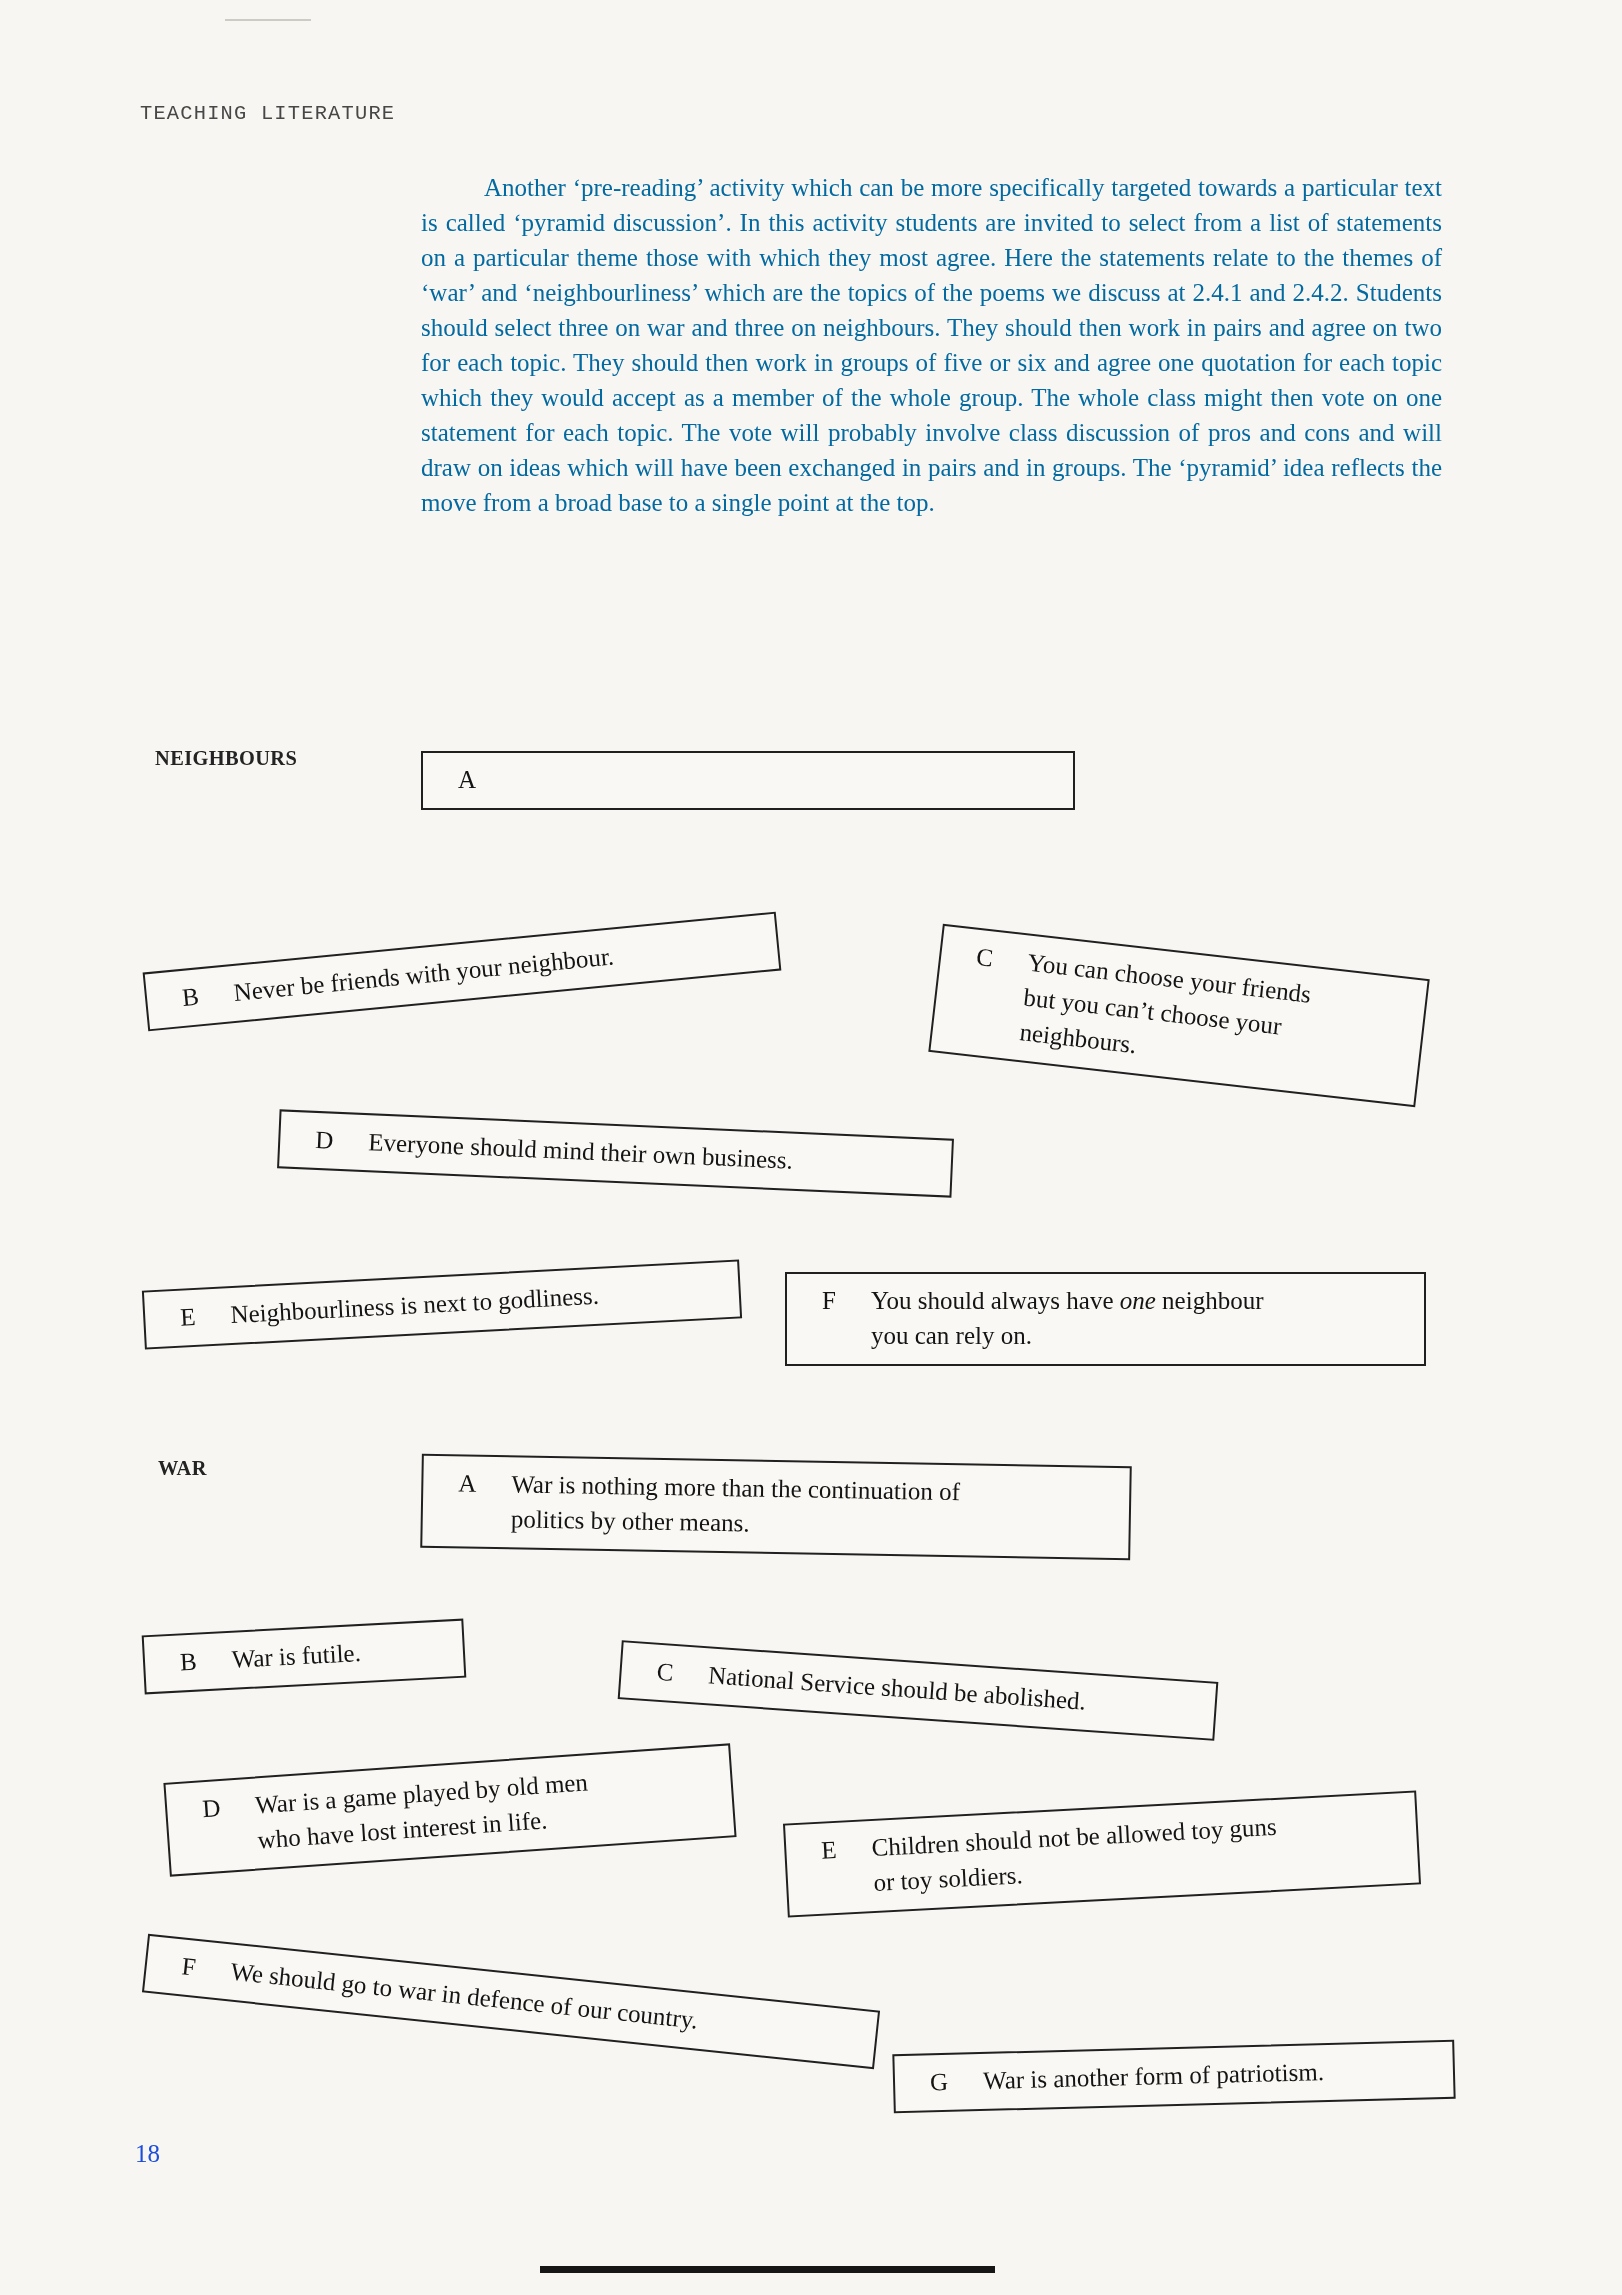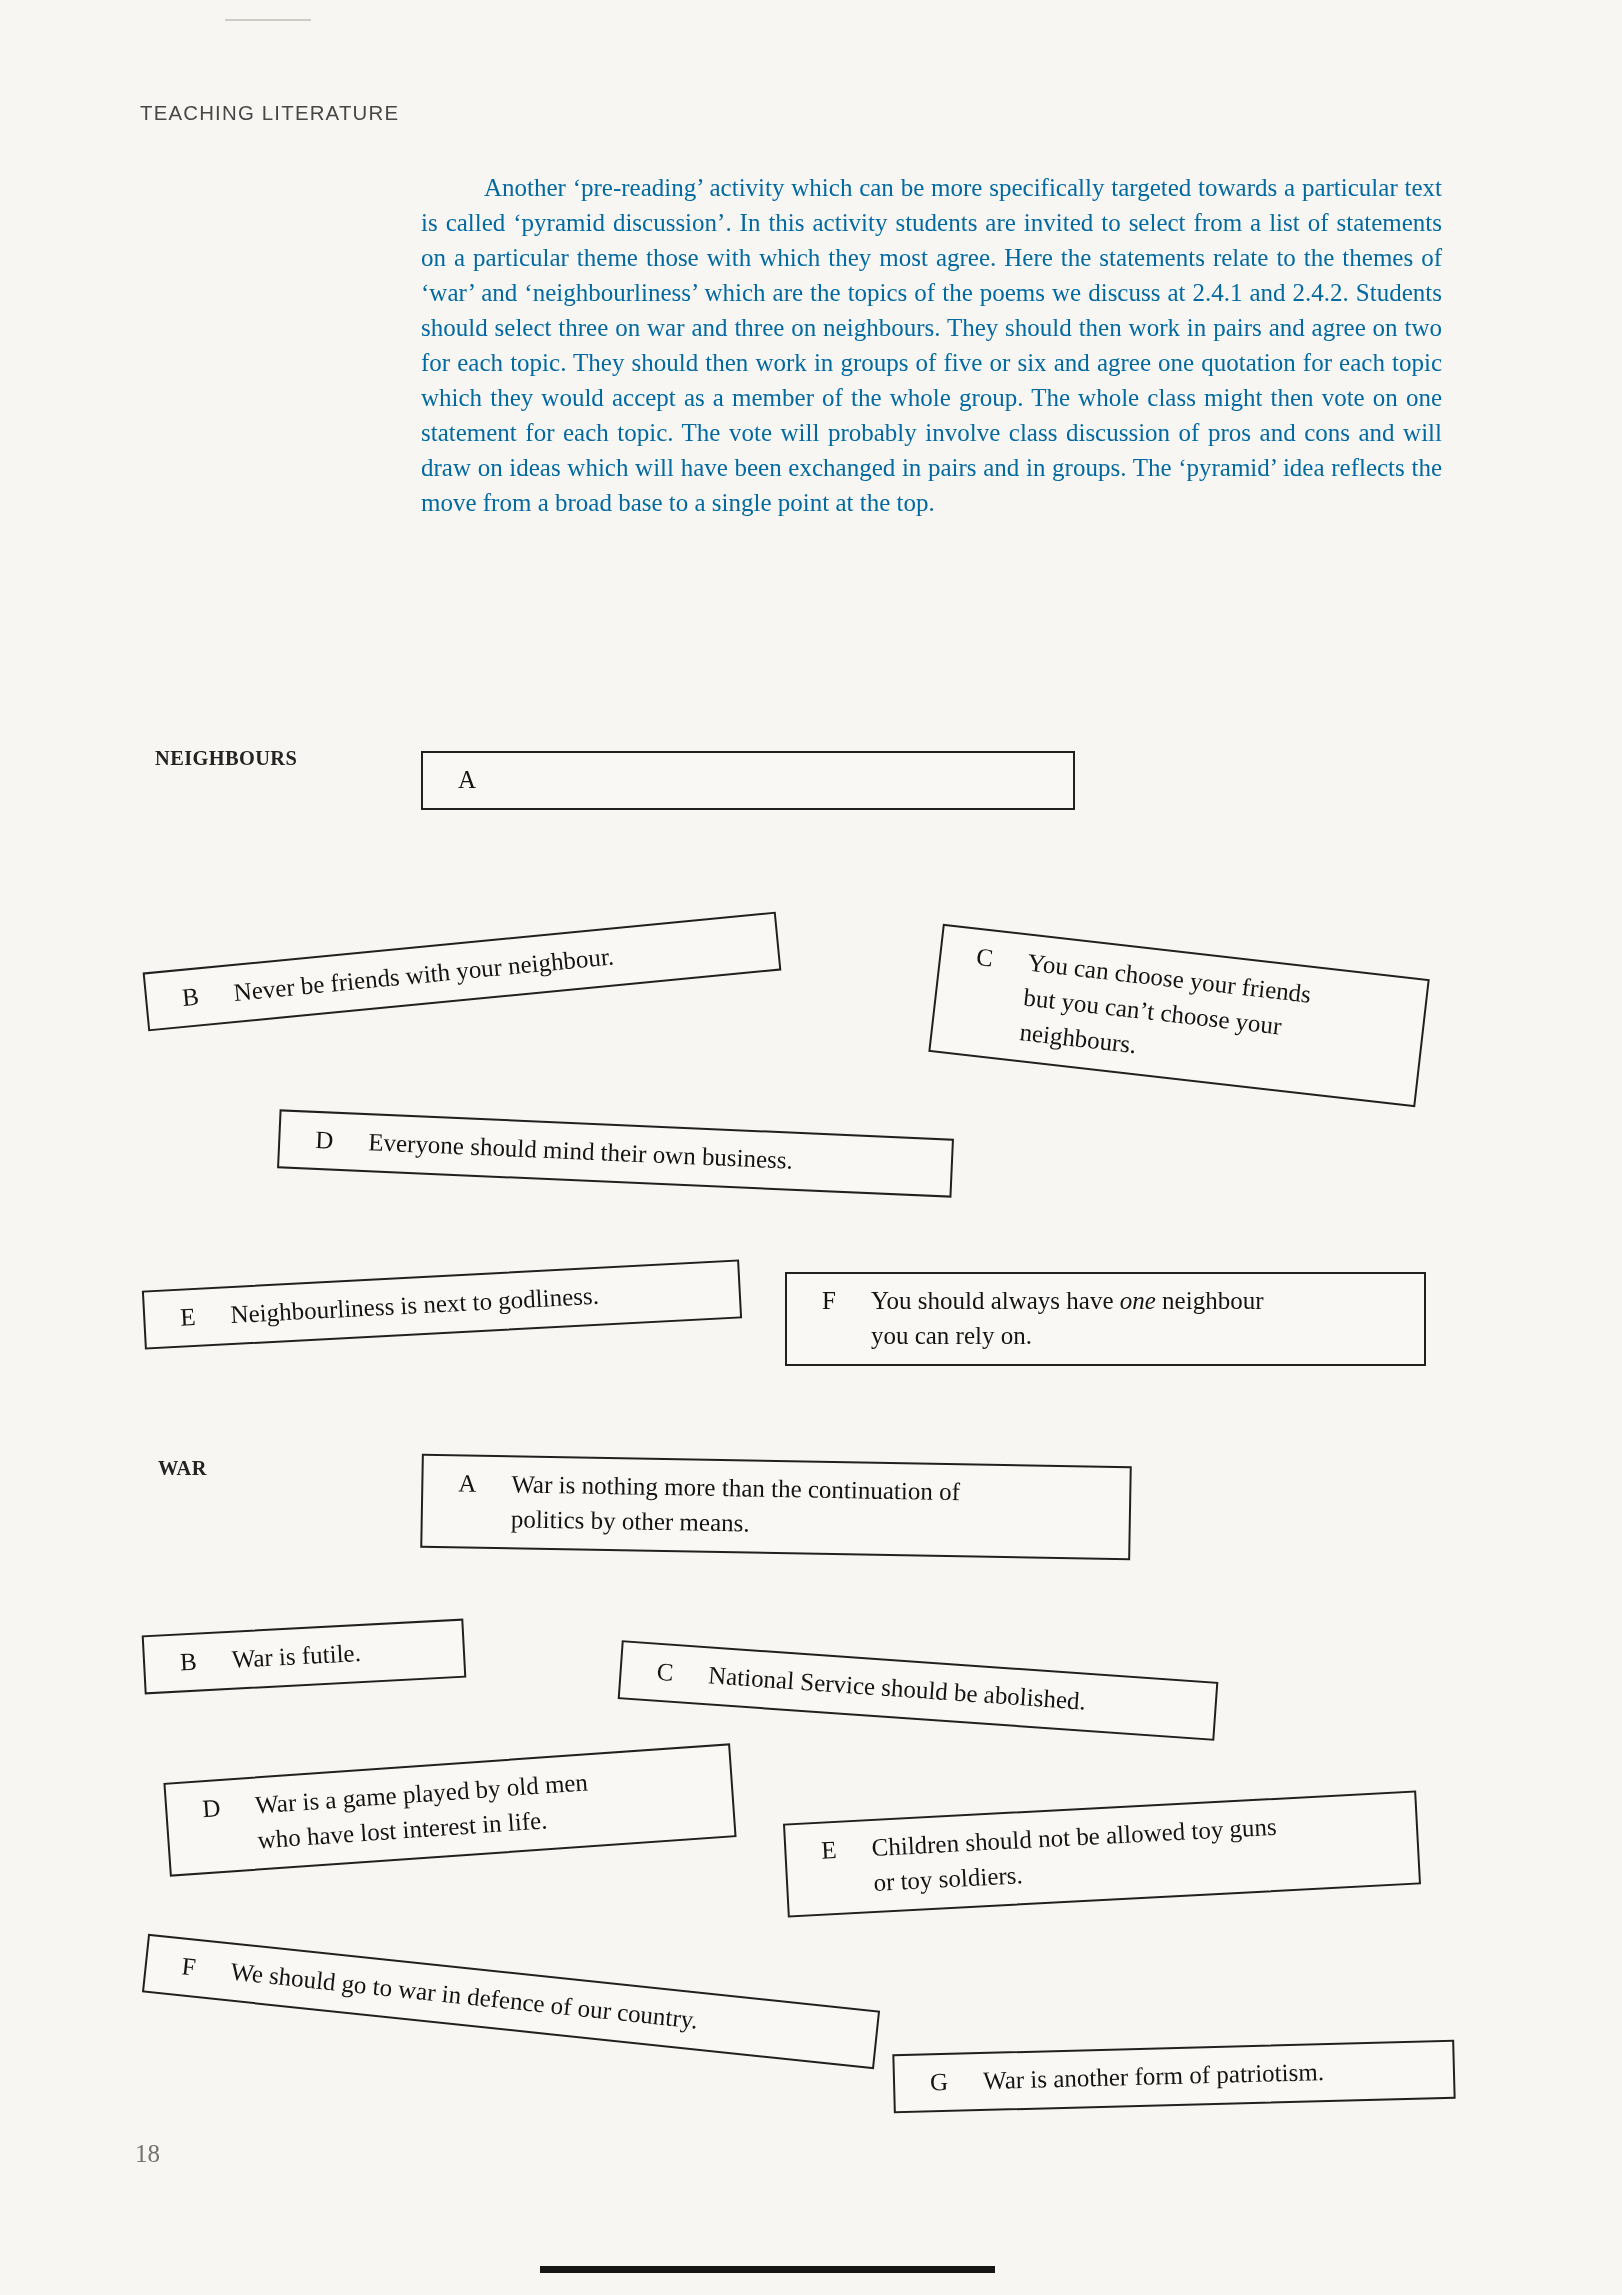--- a/index.html
+++ b/index.html
@@ -11,21 +11,21 @@
     color:#1b1b1b;
   }
   .page{position:absolute;inset:0;}
 
   .artifact{position:absolute;background:#c9c6c0;}
   #artifact-top{left:225px;top:19px;width:86px;height:2.4px;background:#cecbc5;}
   #artifact-bottom{left:540px;top:2266px;width:455px;height:7px;background:#161616;}
 
   .running-head{
     position:absolute;left:140px;top:102px;
-    font-family:Liberation Sans, sans-serif;
+    font-family:Liberation Mono, monospace;
     font-size:20.4px;letter-spacing:1.2px;color:#474747;
   }
 
   .body-par{
     position:absolute;left:421px;top:170px;width:1021px;margin:0;
     font-size:25px;line-height:35px;
     text-align:justify;text-indent:63px;
     color:#0369a1;
   }
 
@@ -59,21 +59,21 @@
   #w-a{left:421px;top:1460px;width:710px;transform:rotate(1deg);}
   #w-b{left:143px;top:1627px;width:322px;transform:rotate(-3deg);}
   #w-c{left:619px;top:1661px;width:598px;transform:rotate(4deg);}
   #w-d{left:166px;top:1763px;width:568px;transform:rotate(-4deg);}
   #w-e{left:785px;top:1807px;width:634px;transform:rotate(-3deg);}
   #w-f{left:143px;top:1972px;width:736px;transform:rotate(6deg);}
   #w-g{left:893px;top:2047px;width:562px;transform:rotate(-1.5deg);}
 
   .page-number{
     position:absolute;left:135px;top:2140px;
-    font-size:25px;color:#737373;
+    font-size:25px;color:#1d4ed8;
   }
 </style>
 </head>
 <body>
 
 <div class="page">
 
   <div class="artifact" id="artifact-top"></div>
 
   <div class="running-head">TEACHING LITERATURE</div>

